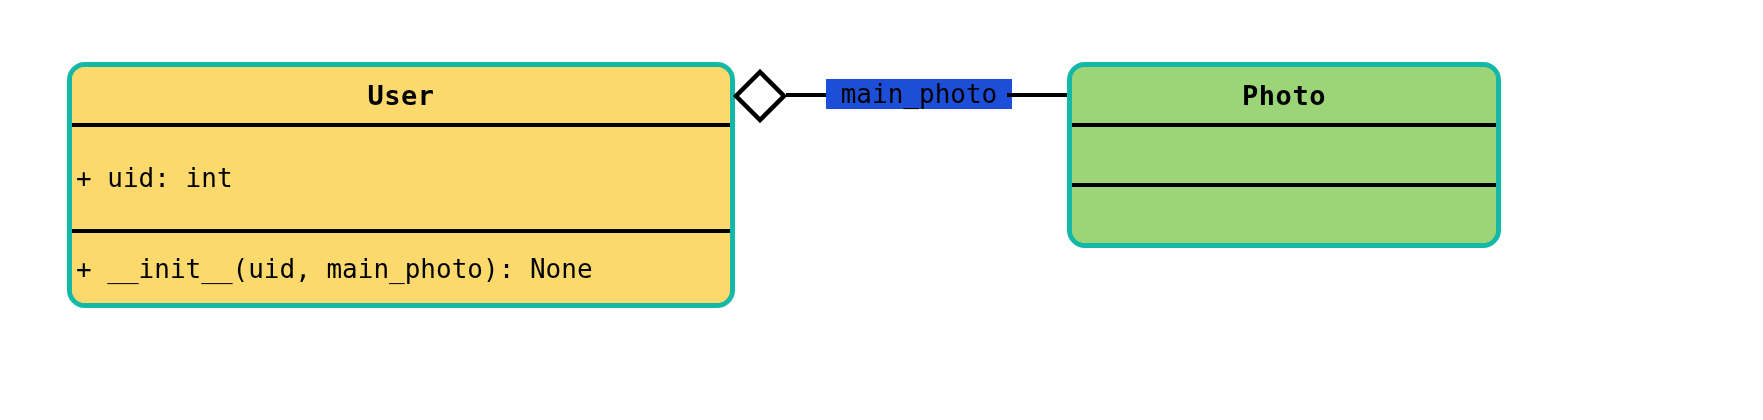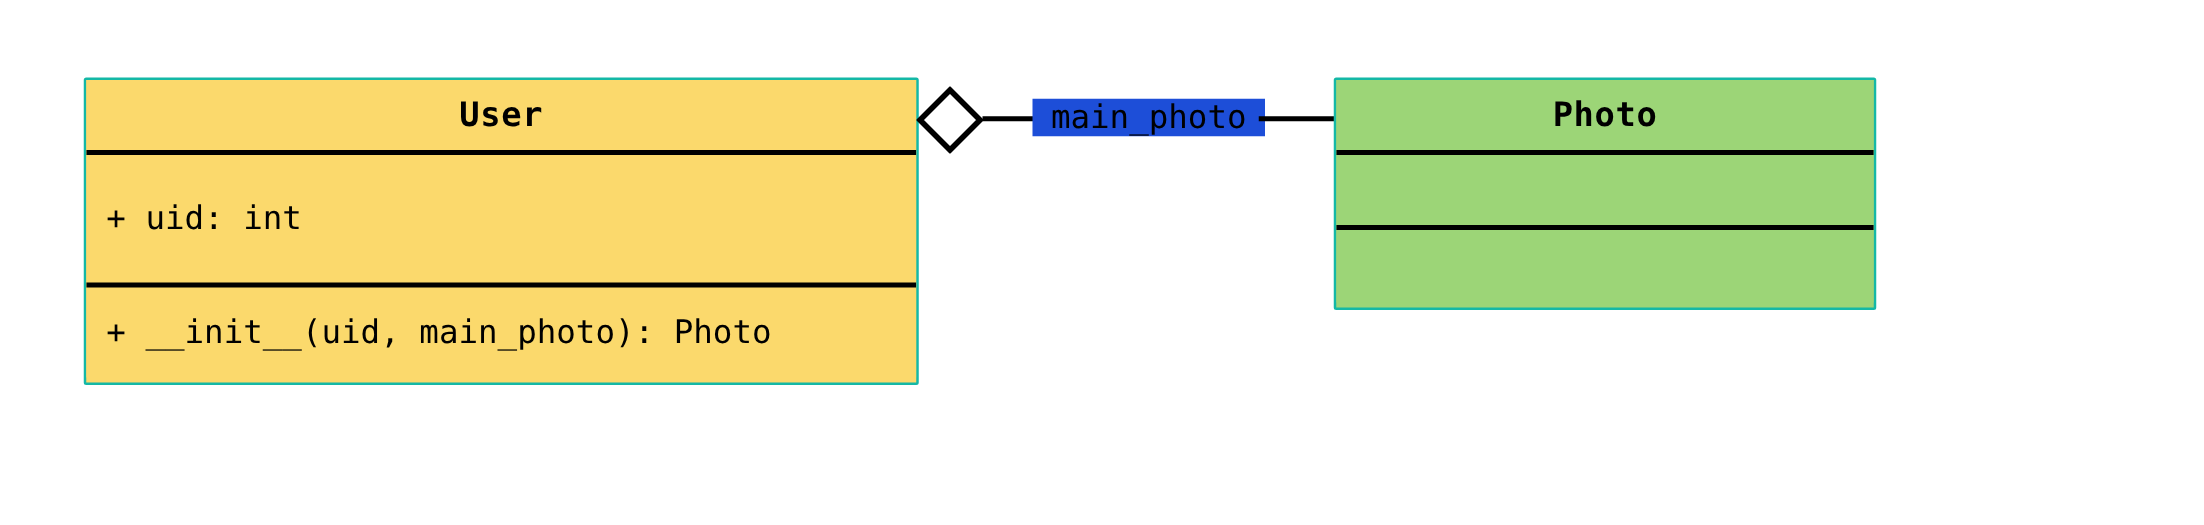--- a/index.html
+++ b/index.html
@@ -20,22 +20,22 @@
     left: 0;
     top: 0;
     width: 1763px;
     height: 420px;
   }
 
   
   .uml-class {
     position: absolute;
     box-sizing: border-box;
-    border: 2px solid #14b8a6;
-    border-radius: 2px;
+    border: 5px solid #14b8a6;
+    border-radius: 18px;
     overflow: hidden;
     background: #ffffff;
   }
 
   .compartment {
     box-sizing: border-box;
     position: relative;
     background: inherit;
   }
 
@@ -51,21 +51,21 @@
     font-size: 27px;
     letter-spacing: 0.5px;
     color: #000000;
     white-space: nowrap;
   }
 
   .member-list {
     display: flex;
     flex-direction: column;
     justify-content: center;
-    padding: 0 16px;
+    padding: 0 4px;
   }
 
   .member-line {
     font-size: 26px;
     line-height: 31px;
     color: #000000;
     white-space: pre;
   }
 
   .member-line b {
@@ -147,21 +147,21 @@
 
     <div class="compartment class-title" id="user-title-compartment">
       <span>User</span>
     </div>
 
     <div class="compartment member-list" id="user-attributes-compartment">
       <div class="member-line">+ uid: int</div>
     </div>
 
     <div class="compartment member-list" id="user-methods-compartment">
-      <div class="member-line">+ __init__(uid, main_photo): Photo</div>
+      <div class="member-line">+ __init__(uid, main_photo): None</div>
     </div>
 
   </div>
 
   <div class="assoc-line" id="assoc-line-left"></div>
 
   <svg id="aggregation-diamond" viewBox="0 0 54 54">
     <polygon points="27,3 51,27 27,51 3,27" fill="#ffffff" stroke="#000000" stroke-width="4.5" stroke-linejoin="miter"></polygon>
   </svg>
 

